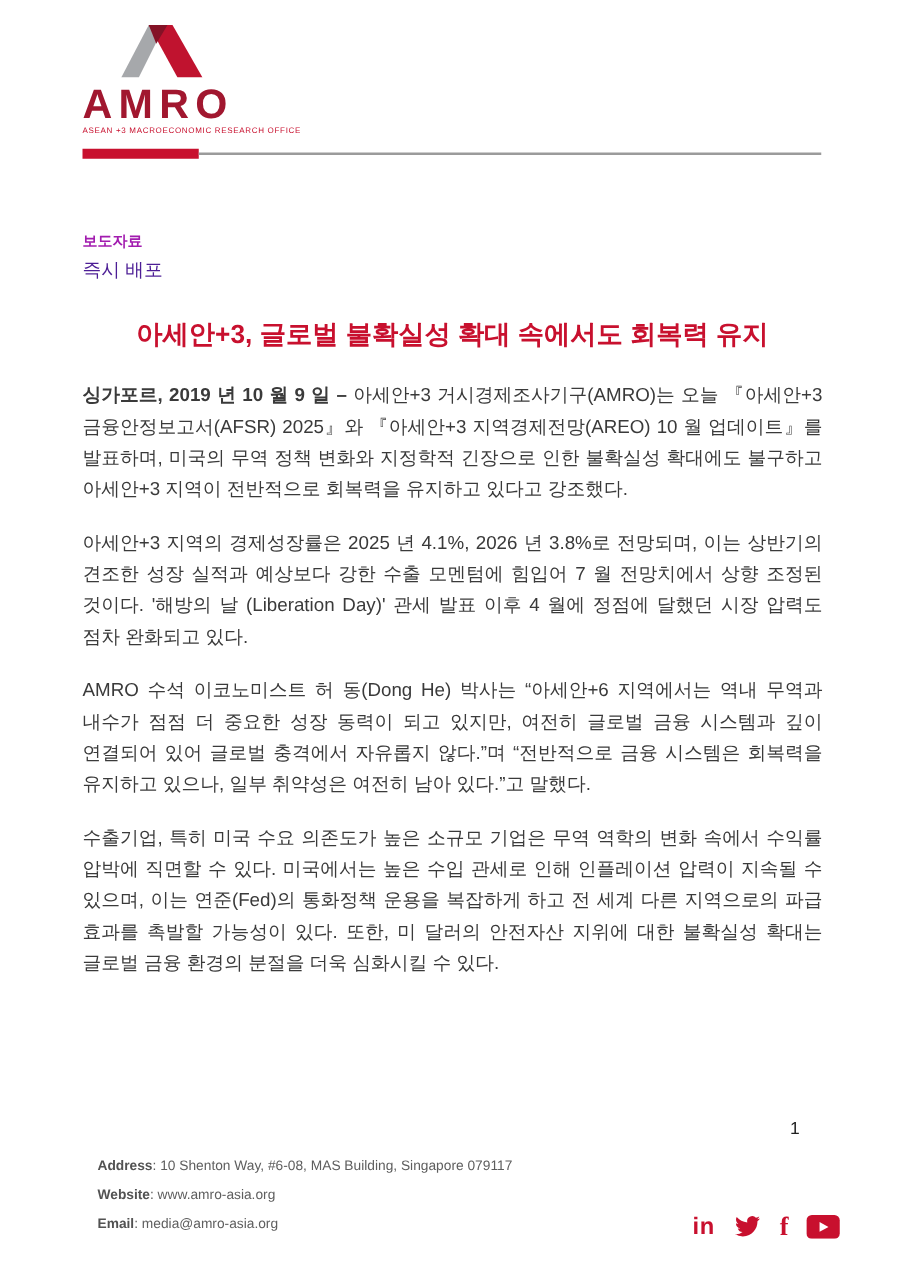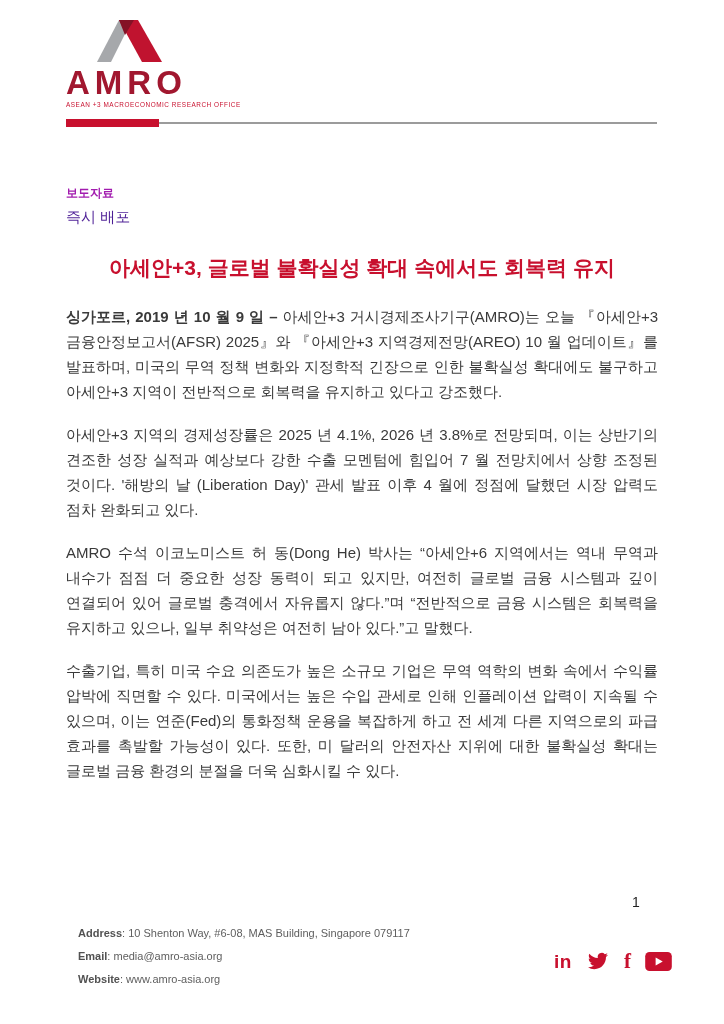--- a/index.html
+++ b/index.html
@@ -58,21 +58,21 @@
   }
   .content p.first { margin-top: 21px; }
   .content p strong { font-weight: bold; }
 
   
   .page-number { position: absolute; left: 632px; top: 894px; font-size: 14px; color: #1f1f1f; }
   .footer-info { position: absolute; left: 78px; top: 927px; font-size: 11px; color: #5E5E5E; }
   .footer-row { line-height: 13px; margin-bottom: 10px; white-space: nowrap; }
   .footer-row b { font-weight: bold; color: #525252; }
 
-  .social { position: absolute; left: 554px; top: 948px; display: flex; align-items: center; gap: 14px; height: 26px; }
+  .social { position: absolute; left: 554px; top: 968px; display: flex; align-items: center; gap: 14px; height: 26px; }
   .social .glyph {
     font-weight: bold;
     color: #C8102E;
     line-height: 1;
     cursor: pointer;
   }
   .glyph-in { font-size: 19px; letter-spacing: 0.5px; }
   .glyph-f  { font-size: 21px; font-family: "Liberation Serif", serif; }
   .social svg { display: block; cursor: pointer; }
 </style>
@@ -109,22 +109,22 @@
     <p>AMRO 수석 이코노미스트 허 동(Dong He) 박사는 “아세안+6 지역에서는 역내 무역과 내수가 점점 더 중요한 성장 동력이 되고 있지만, 여전히 글로벌 금융 시스템과 깊이 연결되어 있어 글로벌 충격에서 자유롭지 않다.”며 “전반적으로 금융 시스템은 회복력을 유지하고 있으나, 일부 취약성은 여전히 남아 있다.”고 말했다.</p>
 
     <p>수출기업, 특히 미국 수요 의존도가 높은 소규모 기업은 무역 역학의 변화 속에서 수익률 압박에 직면할 수 있다. 미국에서는 높은 수입 관세로 인해 인플레이션 압력이 지속될 수 있으며, 이는 연준(Fed)의 통화정책 운용을 복잡하게 하고 전 세계 다른 지역으로의 파급 효과를 촉발할 가능성이 있다. 또한, 미 달러의 안전자산 지위에 대한 불확실성 확대는 글로벌 금융 환경의 분절을 더욱 심화시킬 수 있다.</p>
 
   </div>
 
   <div class="page-number">1</div>
 
   <div class="footer-info">
     <div class="footer-row"><b>Address</b><span>: 10 Shenton Way, #6-08, MAS Building, Singapore 079117</span></div>
+    <div class="footer-row"><b>Website</b><span>: www.amro-asia.org</span></div>
     <div class="footer-row"><b>Email</b><span>: media@amro-asia.org</span></div>
-    <div class="footer-row"><b>Website</b><span>: www.amro-asia.org</span></div>
   </div>
 
   <div class="social">
     <span class="glyph glyph-in">in</span>
     <svg width="24" height="20" viewBox="0 0 24 24" xmlns="http://www.w3.org/2000/svg">
       <path fill="#C8102E" d="M23.953 4.57a10 10 0 01-2.825.775 4.958 4.958 0 002.163-2.723c-.951.555-2.005.959-3.127 1.184a4.92 4.92 0 00-8.384 4.482C7.69 8.095 4.067 6.13 1.64 3.162a4.822 4.822 0 00-.666 2.475c0 1.71.87 3.213 2.188 4.096a4.904 4.904 0 01-2.228-.616v.06a4.923 4.923 0 003.946 4.827 4.996 4.996 0 01-2.212.085 4.936 4.936 0 004.604 3.417 9.867 9.867 0 01-6.102 2.105c-.39 0-.779-.023-1.17-.067a13.995 13.995 0 007.557 2.209c9.053 0 13.998-7.496 13.998-13.985 0-.21 0-.42-.015-.63A9.935 9.935 0 0024 4.59z"></path>
     </svg>
     <span class="glyph glyph-f">f</span>
     <svg width="27" height="19" viewBox="0 0 28 20" xmlns="http://www.w3.org/2000/svg">
       <rect width="28" height="20" rx="4.5" fill="#C8102E"></rect>

